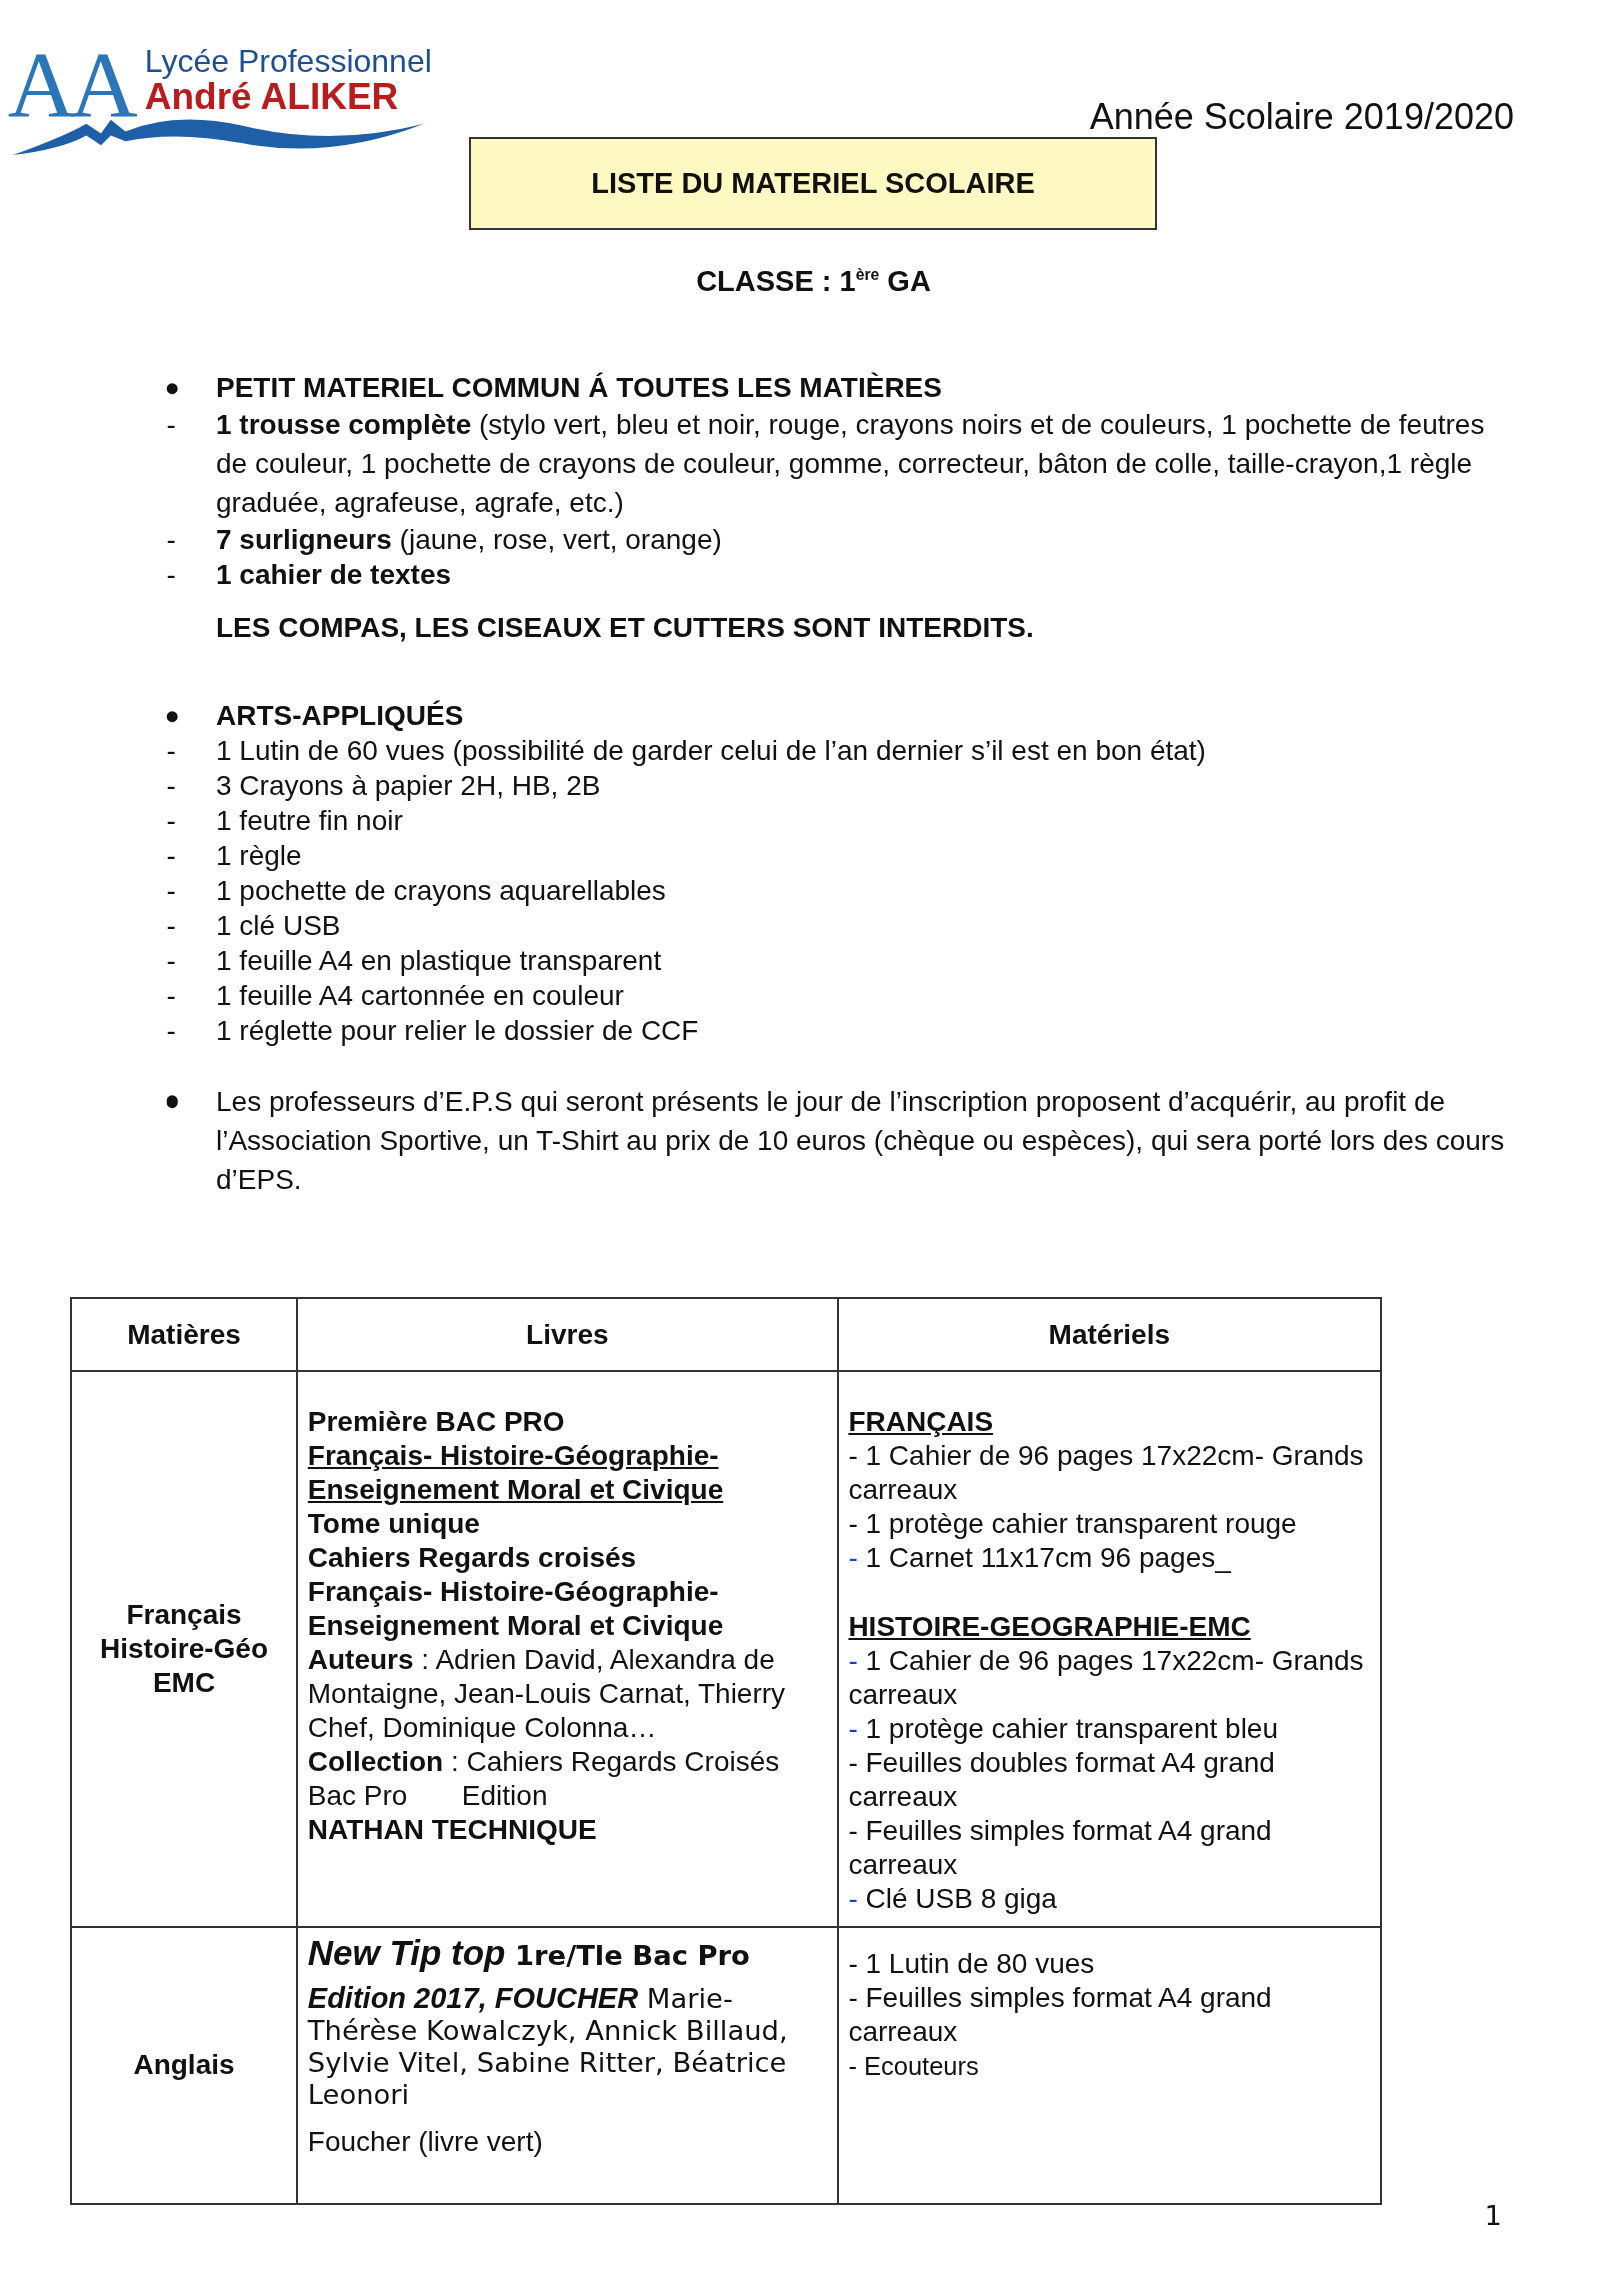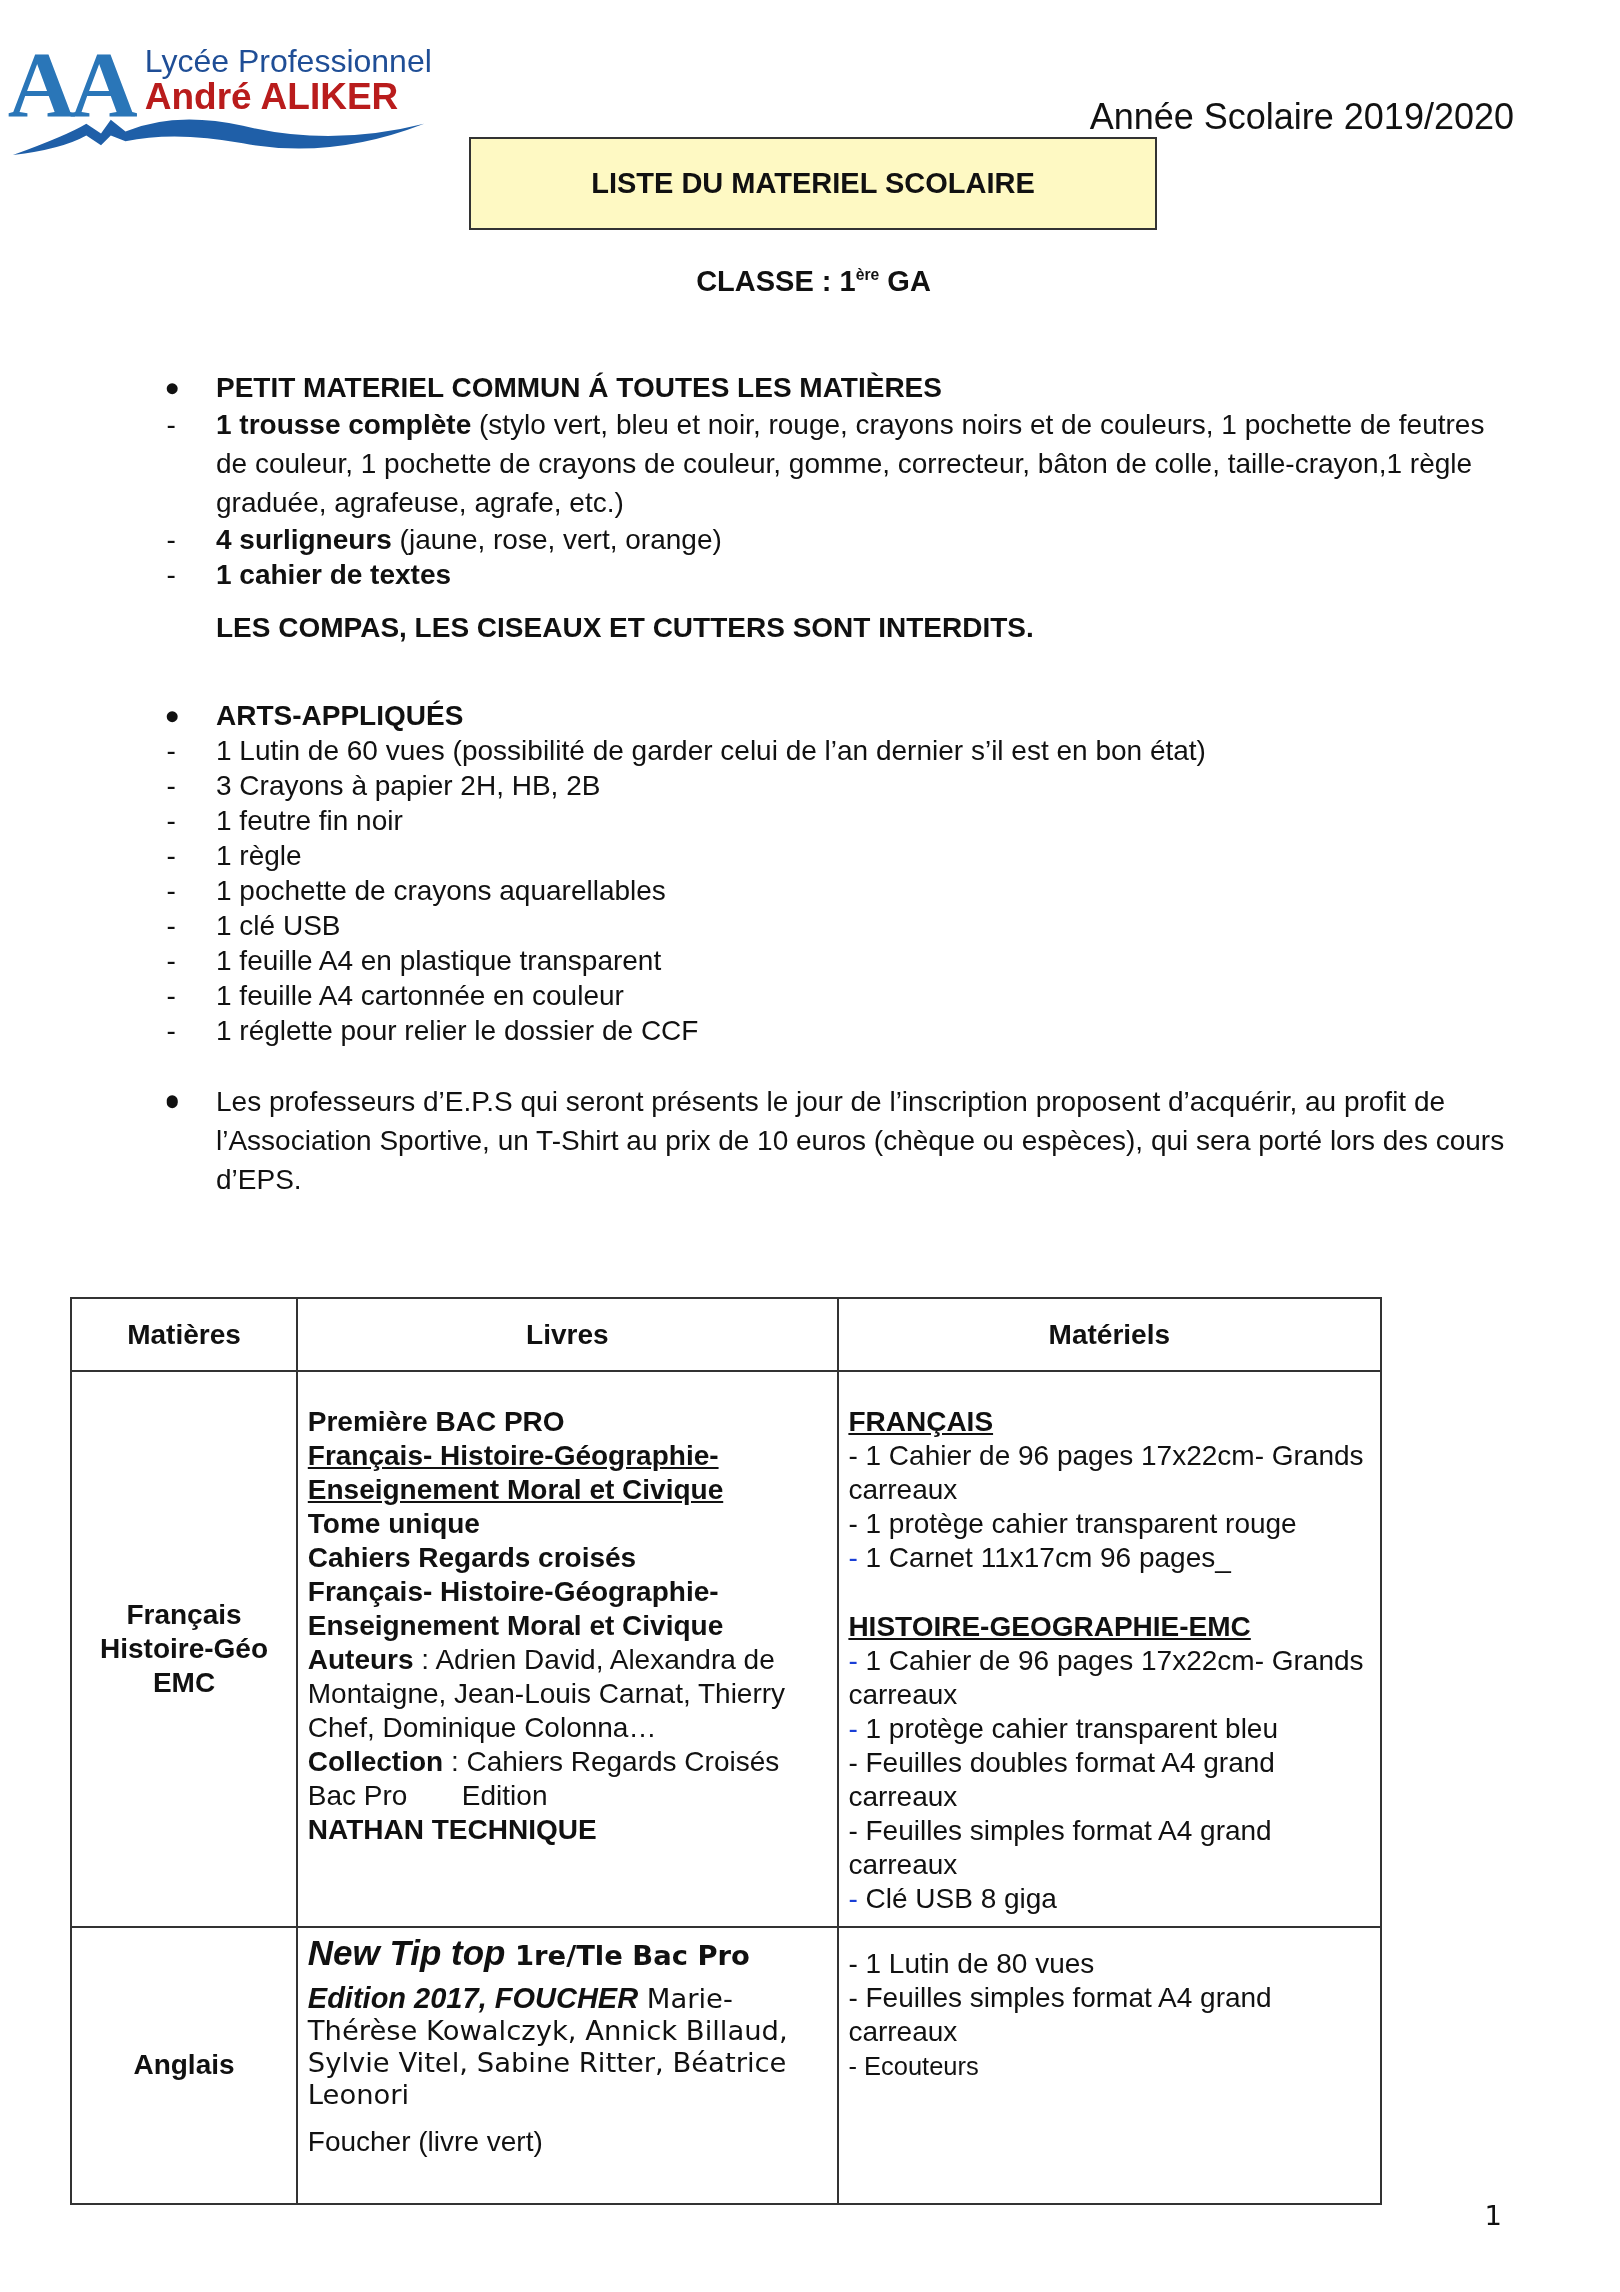--- a/index.html
+++ b/index.html
@@ -1,21 +1,21 @@
 <!DOCTYPE html>
 <html><head>
 <meta charset="utf-8">
 <style>
   html, body { margin:0; padding:0; background:#ffffff; }
   body { width:1620px; height:2293px; position:relative; overflow:hidden;
          font-family:"Liberation Sans", sans-serif; color:#111; }
   .abs { position:absolute; }
   
   .logo { left:7.8px; top:37px; width:421px; height:118px; }
-  .logo .aa { position:absolute; left:0; top:0; font-family:"Liberation Serif", serif; font-weight:bold;
+  .logo .aa { position:absolute; left:0; top:0; font-family:"Liberation Serif", serif; font-weight:normal;
               font-size:94px; color:#2a76b8; letter-spacing:-5.9px; line-height:1; }
   .logo .l1 { position:absolute; left:137px; top:5.9px; font-size:32px; color:#1f4e96; white-space:nowrap; }
   .logo .l2 { position:absolute; left:137px; top:39px; font-size:37px; font-weight:bold; color:#b91c1c; white-space:nowrap; }
   .logo svg { position:absolute; left:0; top:69px; }
   .year { right:106px; top:96px; font-size:36px; white-space:nowrap; }
   .titlebox { left:469px; top:137px; width:688px; height:93px; background:#fef9c3;
               border:2px solid #333; box-sizing:border-box; display:flex; align-items:center; justify-content:center;
               font-weight:bold; font-size:29px; }
   .classe { left:0; width:1627px; top:265px; text-align:center; font-weight:bold; font-size:29px; }
   .classe span.u { }
@@ -64,21 +64,21 @@
   <span>LISTE DU MATERIEL SCOLAIRE</span>
 </div>
 
 <div class="abs classe">
   <span class="u"><span>CLASSE : 1</span><sup>ère</sup><span> GA</span></span>
 </div>
 
 <div class="abs sec" style="top:370px;">
   <div class="row b"><span class="mk dot">●</span><span>PETIT MATERIEL COMMUN Á TOUTES LES MATIÈRES</span></div>
   <div class="row tall"><span class="mk">-</span><span class="b">1 trousse complète</span><span> (stylo vert, bleu et noir, rouge, crayons noirs et de couleurs, 1 pochette de feutres de couleur, 1 pochette de crayons de couleur, gomme, correcteur, bâton de colle,     taille-crayon,1 règle graduée, agrafeuse, agrafe, etc.)</span></div>
-  <div class="row"><span class="mk">-</span><span class="b">4 surligneurs</span><span> (jaune, rose, vert, orange)</span></div>
+  <div class="row"><span class="mk">-</span><span class="b">7 surligneurs</span><span> (jaune, rose, vert, orange)</span></div>
   <div class="row"><span class="mk">-</span><span class="b">1 cahier de textes</span></div>
   <div class="row b" style="margin-top:17.6px;">LES COMPAS, LES CISEAUX ET CUTTERS SONT INTERDITS.</div>
 </div>
 
 <div class="abs sec" style="top:698px;">
   <div class="row b"><span class="mk dot">●</span><span>ARTS-APPLIQUÉS</span></div>
   <div class="row"><span class="mk">-</span><span>1 Lutin de 60 vues (possibilité de garder celui de l’an dernier s’il est en bon état)</span></div>
   <div class="row"><span class="mk">-</span><span>3 Crayons à papier 2H, HB, 2B</span></div>
   <div class="row"><span class="mk">-</span><span>1 feutre fin noir</span></div>
   <div class="row"><span class="mk">-</span><span>1 règle</span></div>

